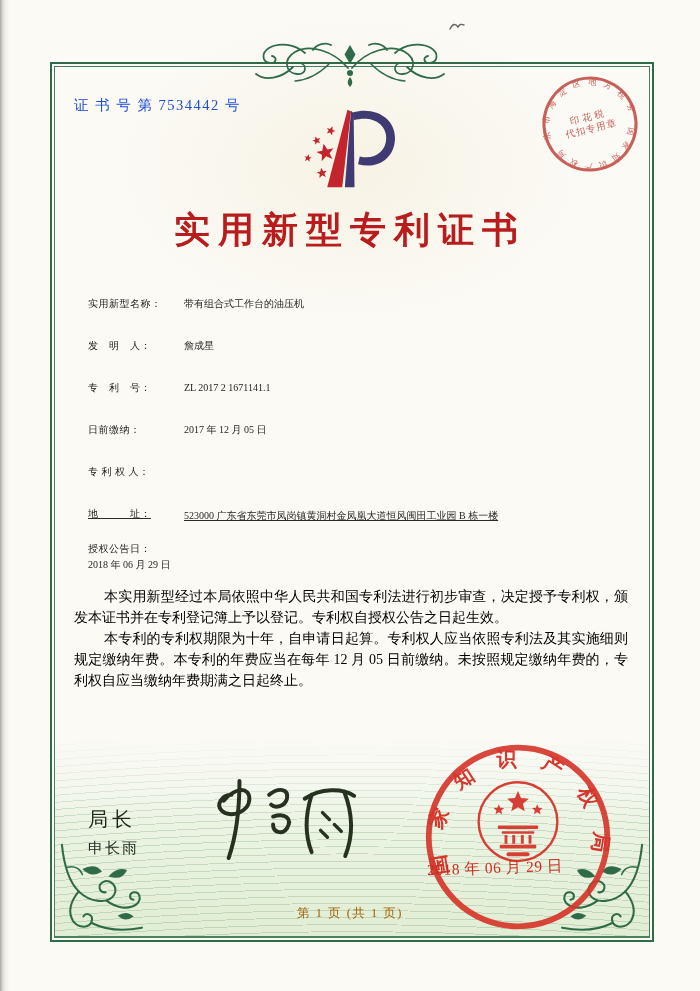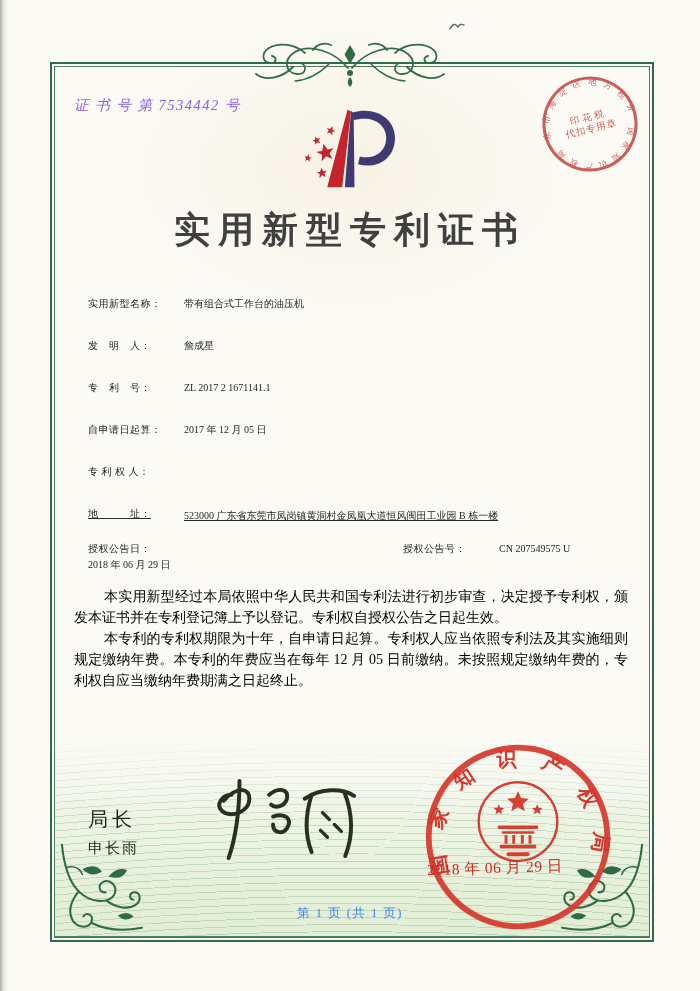--- a/index.html
+++ b/index.html
@@ -15,45 +15,45 @@
         background:
           repeating-radial-gradient(1400px 900px at 50% 1560px, rgba(92,148,92,0.26) 0 1.5px, rgba(255,255,255,0) 1.5px 11px),
           linear-gradient(180deg,#f4f8ef 0%,#eaf2e0 55%,#e1edd4 100%);}
   .waves::after{content:"";position:absolute;inset:0;
         background:linear-gradient(180deg, rgba(251,250,245,1) 0%, rgba(251,250,245,0) 42%);}
   svg{display:block;}
   .top-ornament{position:absolute;left:247px;top:40px;}
   .corner{position:absolute;top:843px;}
   .corner-left{left:54px;}
   .corner-right{left:556px;transform:scaleX(-1);}
-  .cert-no{position:absolute;left:74px;top:96px;font-size:14.5px;letter-spacing:1.5px;color:#8b5cf6;font-style:italic;}
+  .cert-no{position:absolute;left:74px;top:96px;font-size:14.5px;letter-spacing:1.5px;color:#1d4ed8;}
   .logo{position:absolute;left:292px;top:108px;}
   .title{position:absolute;left:0;top:206px;width:700px;text-align:center;
-        font-size:36px;font-weight:600;letter-spacing:8px;color:#404040;}
+        font-size:36px;font-weight:600;letter-spacing:8px;color:#b91c1c;}
   .rows{position:absolute;left:88px;top:296px;width:545px;font-size:10px;}
   .row{display:flex;align-items:flex-start;margin-bottom:26px;line-height:16px;}
   .row .lbl{flex:none;width:96px;letter-spacing:0.5px;color:#222;}
   .row .val{max-width:392px;color:#1f1f1f;}
   .row-address{margin-bottom:14px;text-decoration:underline;}
   .row-address .val{line-height:23px;margin-top:-2px;}
   .row-grant{position:relative;margin-bottom:0;flex-direction:column;}
   .grant-right{position:absolute;left:315px;top:0;display:flex;}
   .grant-right .lbl{width:96px;flex:none;letter-spacing:0.5px;}
   .bodytext{position:absolute;left:74px;top:586px;width:554px;font-size:14px;line-height:21px;
         text-align:justify;color:#000000;}
   .bodytext p{margin:0;text-indent:2.15em;}
   .sig-title{position:absolute;left:88px;top:806px;font-size:20px;letter-spacing:4px;color:#1e281c;z-index:2;}
   .sig-name{position:absolute;left:88px;top:839px;font-size:15px;letter-spacing:2px;color:#1e281c;z-index:2;}
   .signature{position:absolute;left:196px;top:772px;z-index:2;}
   .seal{position:absolute;left:422px;top:741px;z-index:1;}
   .seal-date{position:absolute;left:427px;top:858px;font-size:15.5px;color:#c92f22;letter-spacing:0.5px;
         transform:rotate(-2deg);z-index:3;white-space:nowrap;}
   .tax-stamp{position:absolute;left:540px;top:74px;transform:rotate(-14deg);opacity:0.88;}
   .footer{position:absolute;left:50px;top:905px;width:600px;text-align:center;
-        font-size:12.5px;letter-spacing:1.5px;color:#3b82f6;z-index:2;}
+        font-size:12.5px;letter-spacing:1.5px;color:#a16207;z-index:2;}
   .artifact{position:absolute;left:449px;top:20px;}
 </style>
 </head>
 <body>
 
 <div class="page">
 
   <div class="tint"></div>
   <div class="waves"></div>
   <div class="edge-shadow"></div>
@@ -138,37 +138,33 @@
     </div>
     <div class="row">
       <span class="lbl">发　明　人：</span>
       <span class="val">詹成星</span>
     </div>
     <div class="row">
       <span class="lbl">专　利　号：</span>
       <span class="val">ZL 2017 2 1671141.1</span>
     </div>
     <div class="row">
-      <span class="lbl">自申请日起算：</span>
+      <span class="lbl">日前缴纳：</span>
       <span class="val">2017 年 12 月 05 日</span>
     </div>
     <div class="row">
       <span class="lbl">专 利 权 人：</span>
     </div>
     <div class="row row-address">
       <span class="lbl">地　　　址：</span>
       <span class="val">523000 广东省东莞市凤岗镇黄洞村金凤凰大道恒风闽田工业园 B 栋一楼</span>
     </div>
     <div class="row row-grant">
       <span class="lbl">授权公告日：</span>
       <span class="val">2018 年 06 月 29 日</span>
-      <span class="grant-right">
-        <span class="lbl">授权公告号：</span>
-        <span class="val">CN 207549575 U</span>
-      </span>
     </div>
   </div>
 
   <div class="bodytext">
     <p>本实用新型经过本局依照中华人民共和国专利法进行初步审查，决定授予专利权，颁发本证书并在专利登记簿上予以登记。专利权自授权公告之日起生效。</p>
     <p>本专利的专利权期限为十年，自申请日起算。专利权人应当依照专利法及其实施细则规定缴纳年费。本专利的年费应当在每年 12 月 05 日前缴纳。未按照规定缴纳年费的，专利权自应当缴纳年费期满之日起终止。</p>
   </div>
 
   <div class="sig-title">局长</div>
   <div class="sig-name">申长雨</div>

